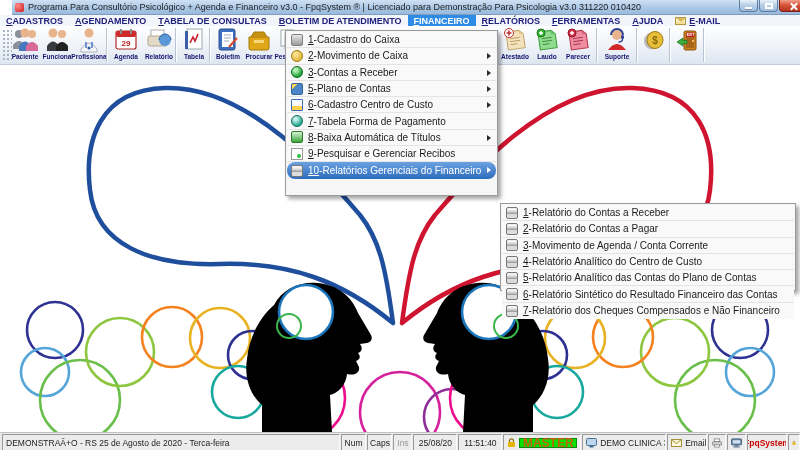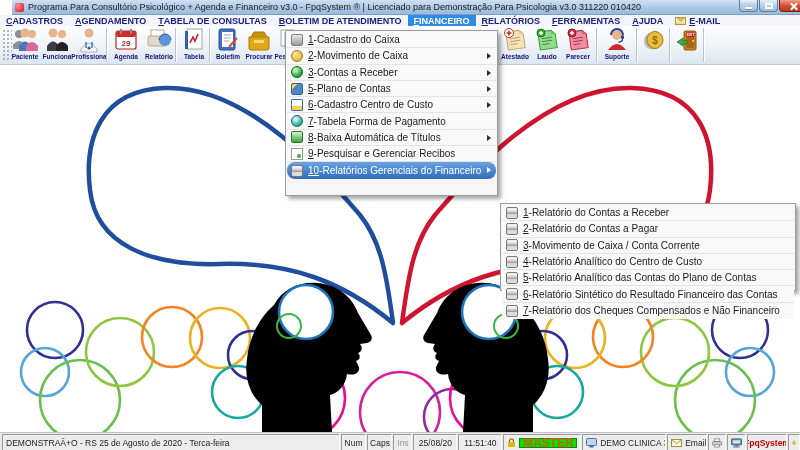--- a/index.html
+++ b/index.html
@@ -408,21 +408,21 @@
     <div class="mrow">
       <span class="mi mi-printer"></span>
       <span><span class="u">1</span><span>-Relatório do Contas a Receber</span></span>
     </div>
     <div class="mrow">
       <span class="mi mi-printer"></span>
       <span><span class="u">2</span><span>-Relatório do Contas a Pagar</span></span>
     </div>
     <div class="mrow">
       <span class="mi mi-printer"></span>
-      <span><span class="u">3</span><span>-Movimento de Caixa / Conta Corrente</span></span>
+      <span><span class="u">3</span><span>-Movimento de Agenda / Conta Corrente</span></span>
     </div>
     <div class="mrow">
       <span class="mi mi-printer"></span>
       <span><span class="u">4</span><span>-Relatório Analítico do Centro de Custo</span></span>
     </div>
     <div class="mrow">
       <span class="mi mi-printer"></span>
       <span><span class="u">5</span><span>-Relatório Analítico das Contas do Plano de Contas</span></span>
     </div>
     <div class="mrow">

